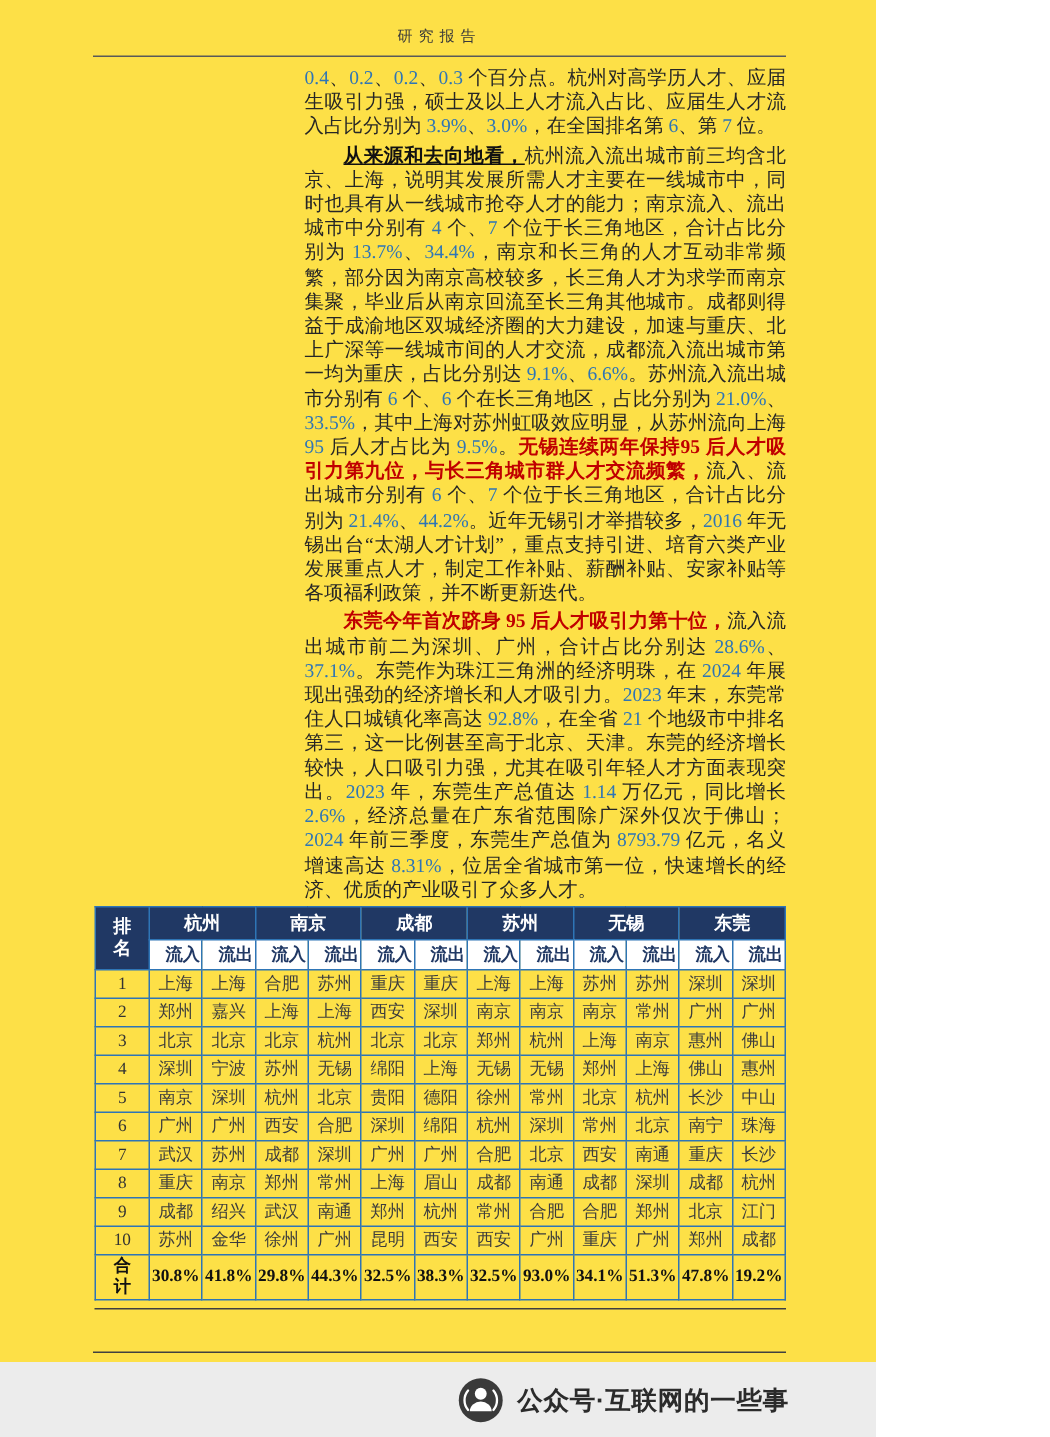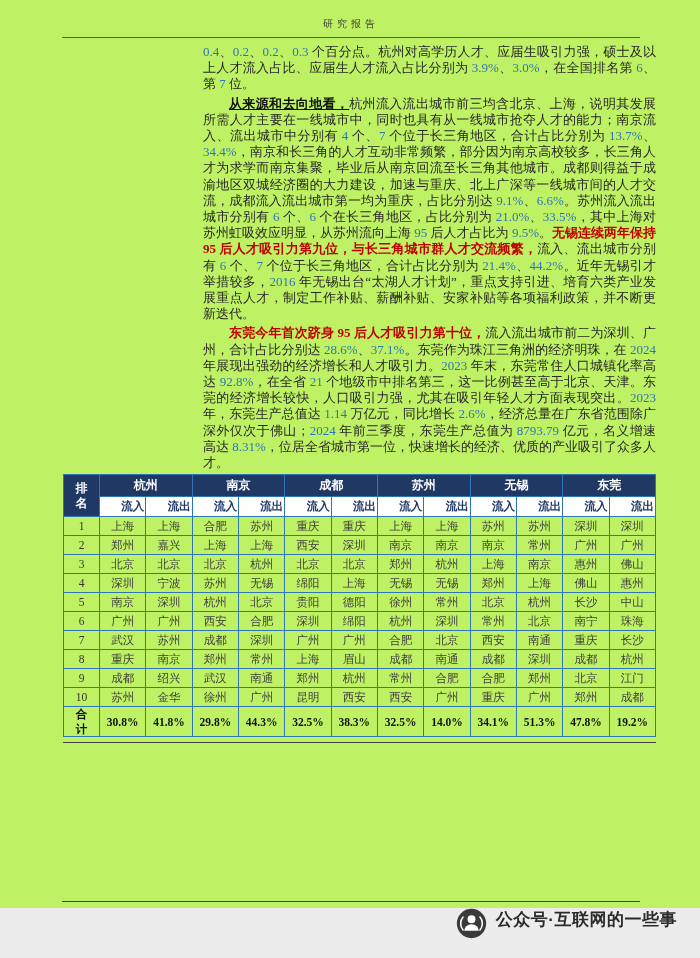--- a/index.html
+++ b/index.html
@@ -6,29 +6,29 @@
     --navy:#203864;
     --border-blue:#2E75B6;
     --number-blue:#2E75B6;
     --red:#C00000;
     --caption-navy:#17375E;
     --bar-bg:#ECECEC;
   }
   *{margin:0;padding:0;box-sizing:border-box;}
   html,body{width:700px;background:#fff;}
   .page{
-    position:relative;width:700px;height:958px;background:#bef264;overflow:hidden;
+    position:relative;width:584px;height:958px;background:#fde047;overflow:hidden;
     font-family:"Liberation Serif", serif;color:#262626;
   }
   
   .page-header{position:absolute;top:0;left:62px;right:60px;}
   .page-header .hd-title{text-align:center;font-size:10px;letter-spacing:4px;color:#3a3a3a;padding-top:17px;padding-bottom:6px;}
   .hd-rule{border-bottom:1px solid #595959;height:0;}
   
-  .content{position:absolute;top:44px;left:63px;right:44px;}
+  .content{position:absolute;top:44px;left:63px;right:60px;}
   .text-col{margin-left:140px;text-align:justify;font-size:13px;line-height:16.2px;color:#262626;}
   .para{margin-bottom:3px;}
   .para.indent{text-indent:2em;}
   .seg-bold{font-weight:bold;color:#111;text-decoration:underline;}
   .seg-red{font-weight:bold;color:var(--red);}
   .num{color:var(--number-blue);}
   .chart-caption{text-align:center;color:var(--caption-navy);font-weight:bold;font-size:12.5px;margin-top:12px;margin-bottom:5px;letter-spacing:.5px;}
   
   table.flow{width:100%;border-collapse:collapse;table-layout:fixed;}
   table.flow th,table.flow td{border:1px solid var(--border-blue);text-align:center;vertical-align:middle;padding:0 1px;}
@@ -41,21 +41,21 @@
   .stack{display:inline-block;width:1.05em;word-break:break-all;line-height:1.25;}
   .source{font-style:italic;font-size:10.5px;color:#333;margin-top:7px;letter-spacing:1px;}
   .source-rule{border-bottom:1px solid #404040;margin-top:5px;height:0;}
   
   .footer{position:absolute;left:62px;right:60px;bottom:56px;}
   .footer-rule{border-top:1px solid #404040;height:0;}
   .page-number{text-align:center;font-size:11px;color:#333;margin-top:10px;}
   
   .bottom-bar{
     position:absolute;left:0;right:0;bottom:0;height:50px;background:var(--bar-bg);
-    display:flex;align-items:flex-start;justify-content:flex-end;gap:9px;padding-right:23px;
+    display:flex;align-items:center;justify-content:flex-end;gap:9px;padding-right:58px;
     font-family:"Liberation Sans", sans-serif;
   }
   .account-logo{width:31px;height:31px;flex:0 0 auto;}
   .account-text{font-size:17px;color:#2b2b2b;font-weight:600;letter-spacing:.5px;}
 </style>
 </head>
 <body>
 
 <div class="page">
 
@@ -266,21 +266,21 @@
           </tr>
           <tr class="total">
             <td><span class="stack">合计</span></td>
             <td>30.8%</td>
             <td>41.8%</td>
             <td>29.8%</td>
             <td>44.3%</td>
             <td>32.5%</td>
             <td>38.3%</td>
             <td>32.5%</td>
-            <td>14.0%</td>
+            <td>93.0%</td>
             <td>34.1%</td>
             <td>51.3%</td>
             <td>47.8%</td>
             <td>19.2%</td>
           </tr>
         </tbody>
       </table>
 
     <div class="source-rule"></div>
   </div>

